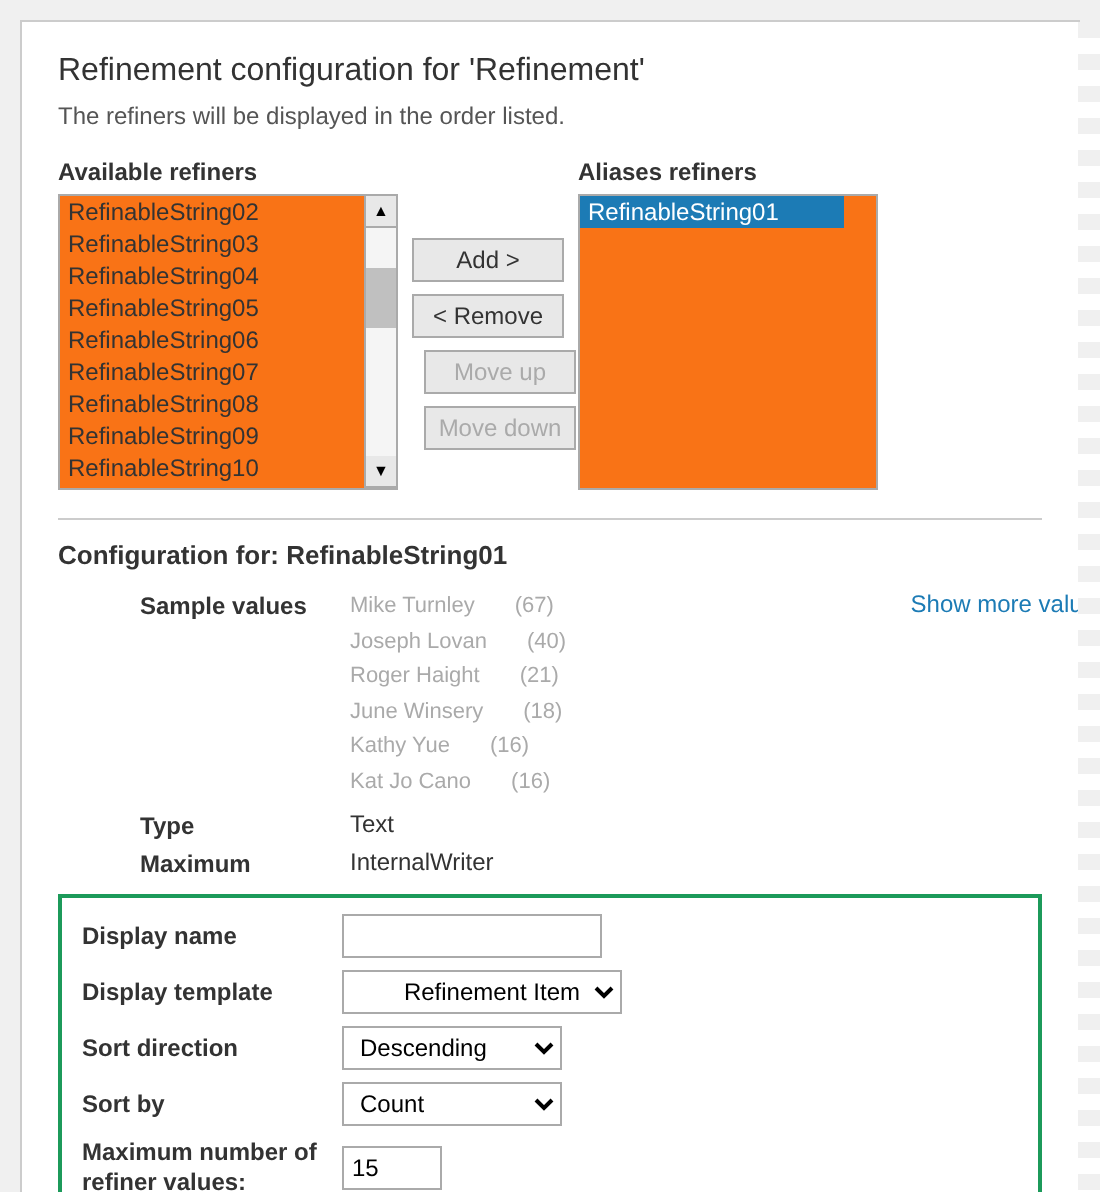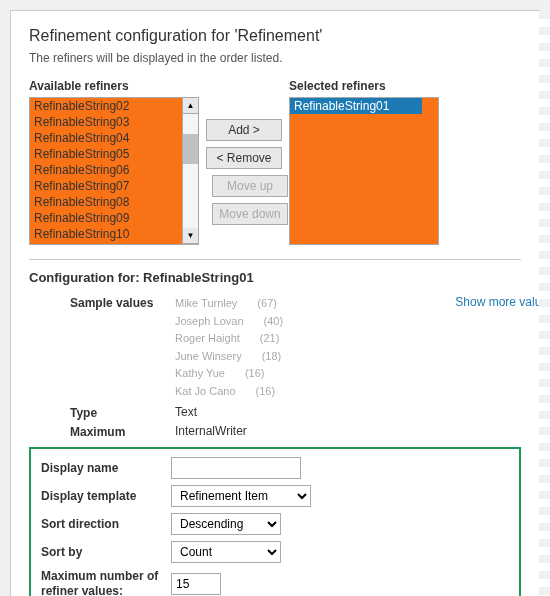--- a/index.html
+++ b/index.html
@@ -236,21 +236,21 @@
       height: 22px;
     }
     .config-row select {
       border: 1px solid #aaa;
       padding: 2px 4px;
       font-size: 12px;
       height: 22px;
       background: #fff;
       cursor: pointer;
     }
-    .config-row select.wide { width: 140px; }
+    .config-row select.wide { width: 140px; text-align: right; }
     .config-row select.medium { width: 110px; }
     .max-refiner-label {
       font-weight: 600;
       color: #333;
       width: 130px;
       flex-shrink: 0;
       font-size: 12px;
       line-height: 1.3;
     }
   </style>
@@ -290,21 +290,21 @@
     </div>
 
     <div class="buttons-col">
       <button class="action-btn">Add &gt;</button>
       <button class="action-btn">&lt; Remove</button>
       <button class="action-btn disabled">Move up</button>
       <button class="action-btn disabled">Move down</button>
     </div>
 
     <div class="refiner-col">
-      <label>Selected refiners</label>
+      <label>Aliases refiners</label>
       <div class="list-box selected-list">
         <ul>
           <li class="selected-item">RefinableString01</li>
         </ul>
       </div>
     </div>
 
   </div>
 
   <div class="config-section">

